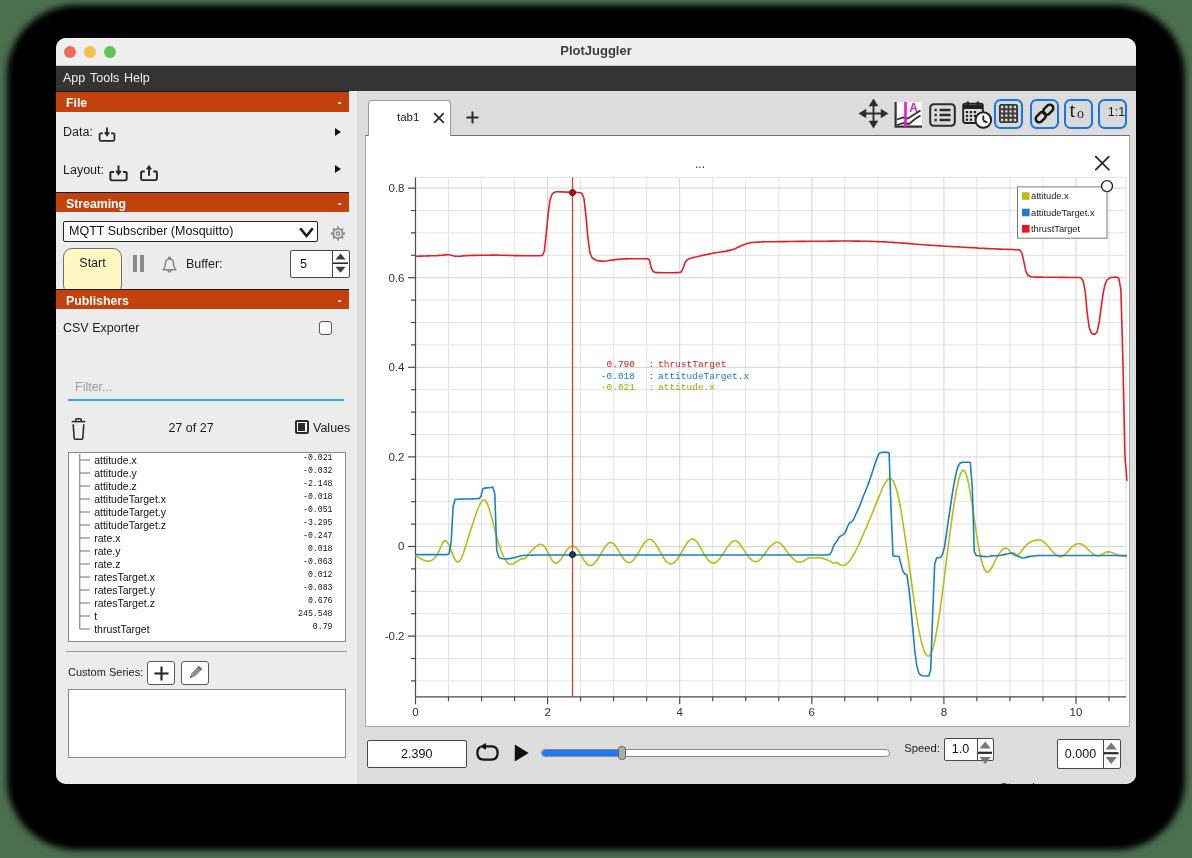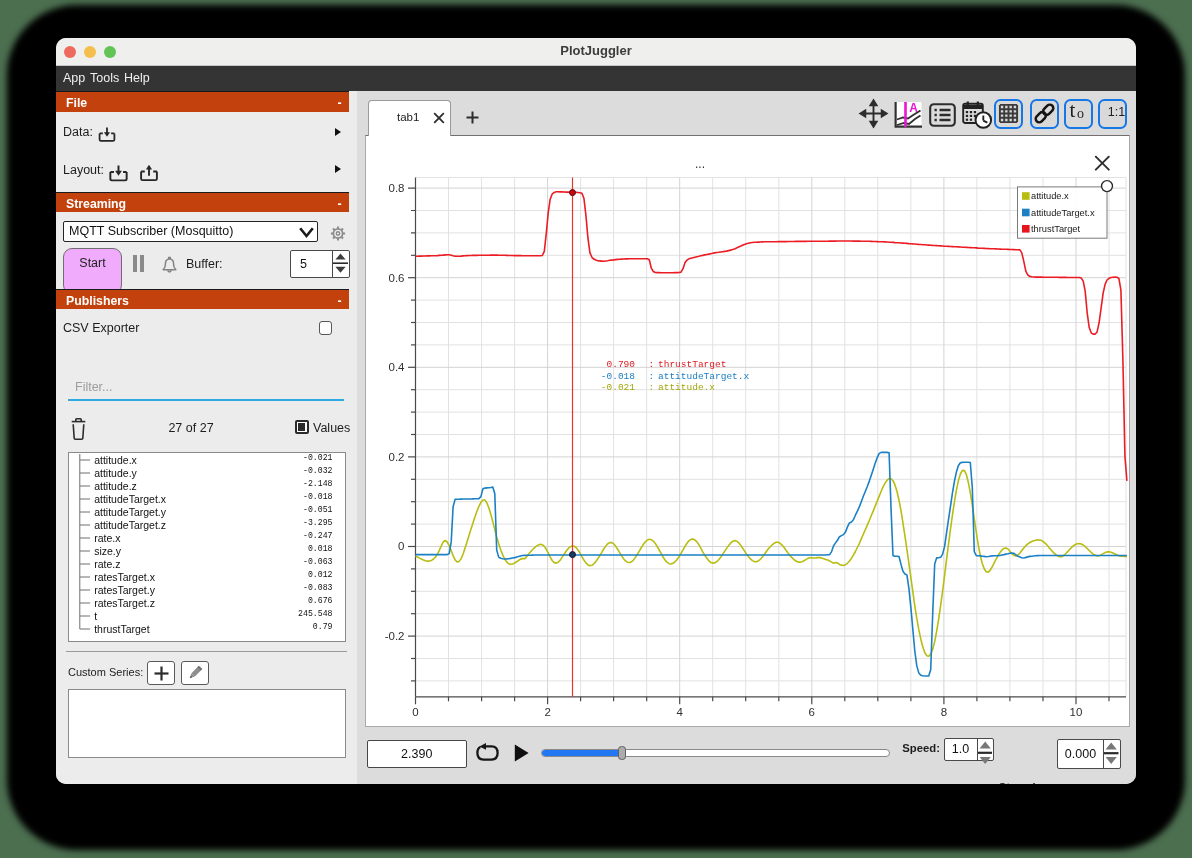--- a/index.html
+++ b/index.html
@@ -8,21 +8,21 @@
 #titlebar{left:0;top:0;width:100%;height:27.5px;background:#efefee;border-bottom:1px solid #c8c8c8;text-align:center;font-weight:bold;font-size:13px;color:#3c3c3c;line-height:26px}
 .tl{position:absolute;top:7.5px;width:12.2px;height:12.2px;border-radius:50%}
 #menubar{left:0;top:27.5px;width:100%;height:25px;background:#343434;color:#efefef;font-size:12.5px;line-height:25px}
 #menubar span{position:absolute;top:0}
 #leftpanel{left:0;top:52.5px;width:301px;height:693.5px;background:#ececec}
 .hdr{position:absolute;left:0;width:292.5px;height:20.5px;background:#c2410c;color:#fff;font-size:12.3px;font-weight:bold;line-height:22px;padding-left:10px;border-top:1px solid #171b20}
 .hdr .dash{position:absolute;right:7px;top:0;font-weight:bold}
 .lbl{position:absolute;font-size:12.5px;color:#1d1d1d}
 .rarrow{position:absolute;width:0;height:0;border-left:6.5px solid #111;border-top:4.4px solid transparent;border-bottom:4.4px solid transparent}
 #combo{left:7px;top:130.5px;width:254.5px;height:21px;background:#fff;border:1.6px solid #232323;border-radius:2px;font-size:12.5px;color:#111;line-height:18px;padding-left:5px}
-#startbtn{left:7px;top:157.5px;width:59px;height:46px;background:#f0abfc;border:1px solid #6f6f6f;border-radius:9px;text-align:center;font-size:12.5px;color:#222;line-height:28px}
+#startbtn{left:7px;top:157.5px;width:59px;height:46px;background:#fef9c3;border:1px solid #6f6f6f;border-radius:9px;text-align:center;font-size:12.5px;color:#222;line-height:28px}
 .spin{position:absolute;background:#fff;border:1.2px solid #4a4a4a;border-radius:2px}
 .spin .val{position:absolute;left:0;top:0;bottom:0;font-size:12.5px;color:#111;display:flex;align-items:center;justify-content:center}
 .spin .btns{position:absolute;right:0;top:0;bottom:0;border-left:1.2px solid #4a4a4a}
 #csvbox{left:262.5px;top:230px;width:13.5px;height:14px;background:#fdfdfd;border:1.6px solid #565656;border-radius:3px}
 #filterline{left:12px;top:308.5px;width:276px;height:2.2px;background:#2fa9e1}
 #valbox{left:238.5px;top:329px;width:14px;height:14.6px;background:#fff;border:2px solid #2b2b2b;border-radius:2px}
 #valbox .inner{position:absolute;left:1.6px;top:1.8px;width:7.2px;height:7.4px;background:#2b2b2b}
 #listbox{left:12px;top:361.8px;width:278px;height:190px;background:#fff;border:1px solid #8a8a8a}
 .trow{position:absolute;left:25.2px;font-size:10.5px;color:#111;white-space:pre}
 .tval{position:absolute;right:12.5px;font-size:8.2px;font-family:"Liberation Mono",monospace;color:#111}
@@ -30,21 +30,21 @@
 .sqbtn{position:absolute;top:570px;width:28.5px;height:24.5px;background:#fff;border:1.2px solid #5a5a5a;border-radius:3px}
 #custombox{left:12px;top:598.7px;width:278px;height:69px;background:#fff;border:1px solid #8a8a8a}
 #rightarea{left:301px;top:52.5px;width:779px;height:693.5px;background:#dcdcdc}
 #pane{position:absolute;left:7.5px;top:44px;width:765.5px;height:592.5px;background:#fff;border:1px solid #a9a9a9;border-top:1px solid #707070}
 #tab{position:absolute;left:11px;top:9.5px;width:83px;height:36px;background:#fff;border:1px solid #9a9a9a;border-bottom:none;border-radius:4px 4px 0 0;font-size:11.5px;color:#1a1a1a}
 .toolbtn{position:absolute;top:8.5px;width:29px;height:29.5px;border:2px solid #1677e6;border-radius:6.5px;background:#d9d9d9}
 #timebox{position:absolute;left:10px;top:649px;width:99.5px;height:28.5px;background:#fff;border:1.5px solid #464646;border-radius:2px;text-align:center;font-size:12.5px;color:#111;line-height:26px}
 #slidertrack{position:absolute;left:183.5px;top:658px;width:349px;height:8.8px;background:#fff;border:1px solid #8a8a8a;border-radius:4.4px}
 #sliderfill{position:absolute;left:0;top:0;width:81px;height:6.8px;background:#2277f2;border-radius:4.4px 0 0 4.4px}
 #sliderhandle{position:absolute;left:260.5px;top:655.5px;width:8.6px;height:14px;background:#acacac;border:1px solid #5f5f5f;border-radius:3.5px}
-.blbl{position:absolute;font-size:11.3px;font-weight:bold;color:#1d1d1d}
+.blbl{position:absolute;font-size:11.3px;font-weight:normal;color:#1d1d1d}
 svg.ic{position:absolute;overflow:visible}
 </style></head><body>
 <div id="shadow"></div>
 <div id="win">
   <div class="abs" id="titlebar">PlotJuggler
     <div class="tl" style="left:8px;background:#ee6a5f"></div>
     <div class="tl" style="left:27.7px;background:#f5bf4e"></div>
     <div class="tl" style="left:47.5px;background:#61c455"></div>
   </div>
   <div class="abs" id="menubar">
@@ -156,21 +156,21 @@
         <div class="trow" style="top:26.4px">attitude.z</div>
         <div class="tval" style="top:26.0px">-2.148</div>
         <div class="trow" style="top:39.4px">attitudeTarget.x</div>
         <div class="tval" style="top:39.0px">-0.018</div>
         <div class="trow" style="top:52.4px">attitudeTarget.y</div>
         <div class="tval" style="top:52.0px">-0.051</div>
         <div class="trow" style="top:65.4px">attitudeTarget.z</div>
         <div class="tval" style="top:65.0px">-3.295</div>
         <div class="trow" style="top:78.4px">rate.x</div>
         <div class="tval" style="top:78.0px">-0.247</div>
-        <div class="trow" style="top:91.4px">size.y</div>
+        <div class="trow" style="top:91.4px">rate.y</div>
         <div class="tval" style="top:91.0px">0.018</div>
         <div class="trow" style="top:104.4px">rate.z</div>
         <div class="tval" style="top:104.0px">-0.063</div>
         <div class="trow" style="top:117.4px">ratesTarget.x</div>
         <div class="tval" style="top:117.0px">0.012</div>
         <div class="trow" style="top:130.4px">ratesTarget.y</div>
         <div class="tval" style="top:130.0px">-0.083</div>
         <div class="trow" style="top:143.4px">ratesTarget.z</div>
         <div class="tval" style="top:143.0px">0.676</div>
         <div class="trow" style="top:156.4px">t</div>

